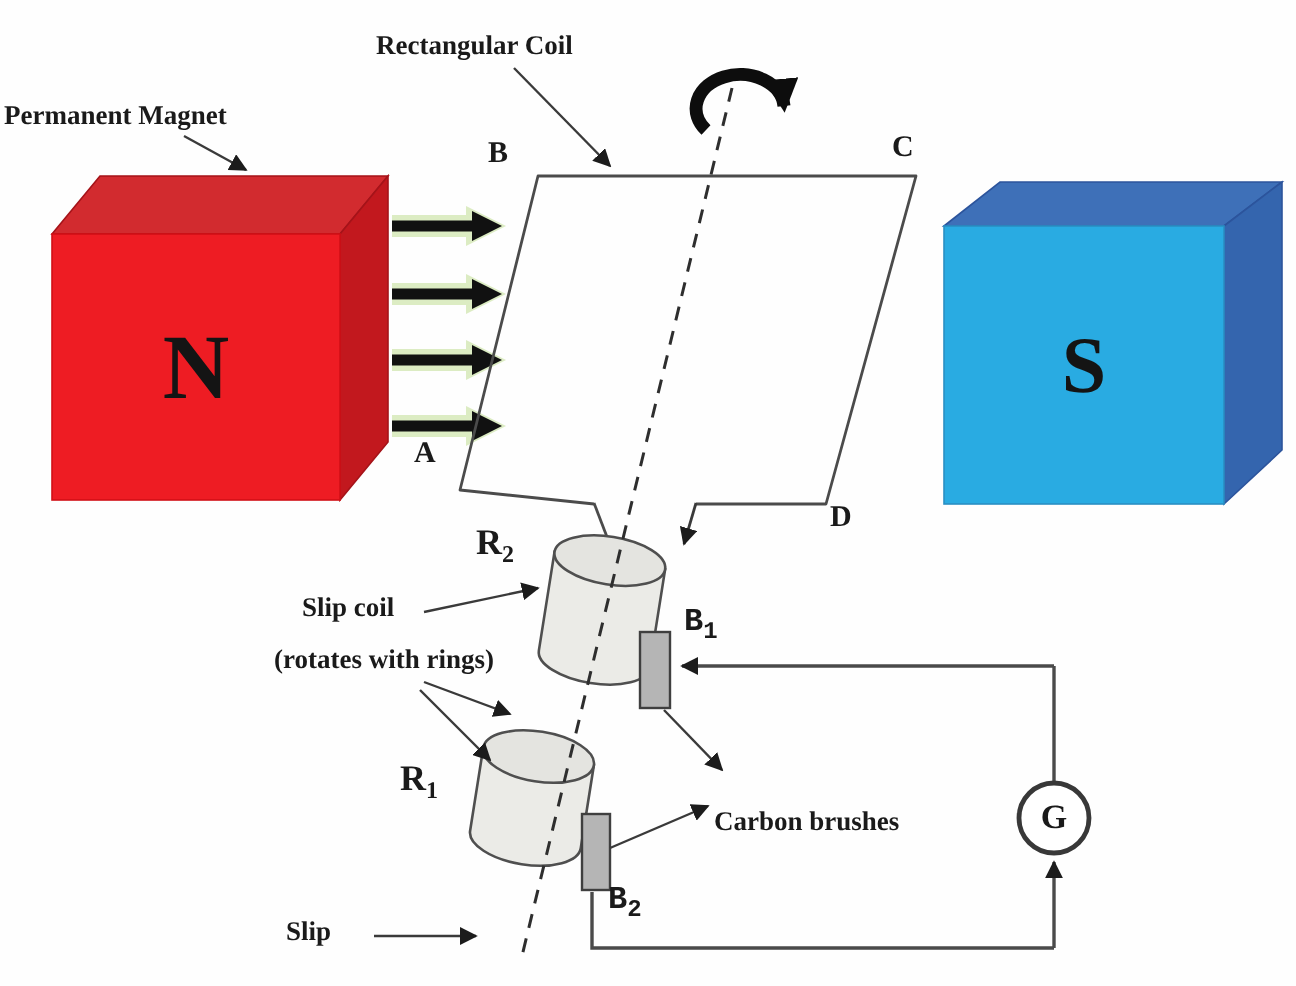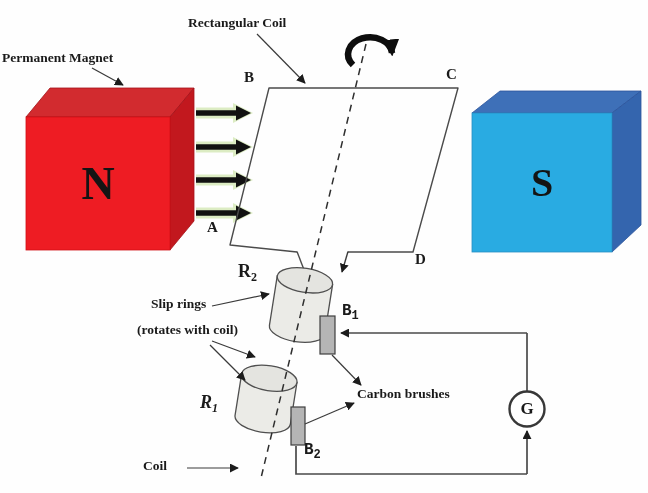--- a/index.html
+++ b/index.html
@@ -131,33 +131,33 @@
   <div class="label fs15" style="left:244px; top:70px;">B</div>
 
   <div class="label fs15" style="left:446px; top:67px;">C</div>
 
   <div class="label fs15" style="left:207px; top:220px;">A</div>
 
   <div class="label fs15" style="left:415px; top:252px;">D</div>
 
   <div class="label fs18" style="left:238px; top:262px;"><span>R</span><span class="sub">2</span></div>
 
-  <div class="label fs18" style="left:200px; top:393px;font-style:italic;"><span>R</span><span class="sub">1</span></div>
+  <div class="label fs18" style="left:200px; top:380px;"><span>R</span><span class="sub">1</span></div>
 
   <div class="label fs16" style="left:342px; top:303px;"><span>B</span><span class="sub">1</span></div>
 
   <div class="label fs16" style="left:304px; top:442px;"><span>B</span><span class="sub">2</span></div>
 
-  <div class="label fs13" style="left:151px; top:297px;">Slip rings</div>
+  <div class="label fs13" style="left:151px; top:297px;">Slip coil</div>
 
-  <div class="label fs13" style="left:137px; top:323px;">(rotates with coil)</div>
+  <div class="label fs13" style="left:137px; top:323px;">(rotates with rings)</div>
 
-  <div class="label fs13" style="left:357px; top:387px;">Carbon brushes</div>
+  <div class="label fs13" style="left:357px; top:404px;">Carbon brushes</div>
 
-  <div class="label fs13" style="left:143px; top:459px;">Coil</div>
+  <div class="label fs13" style="left:143px; top:459px;">Slip</div>
 
   <div class="pole pole-n">N</div>
 
   <div class="pole pole-s">S</div>
 
   <div class="gal">G</div>
 
 </div>
 
 </body></html>

